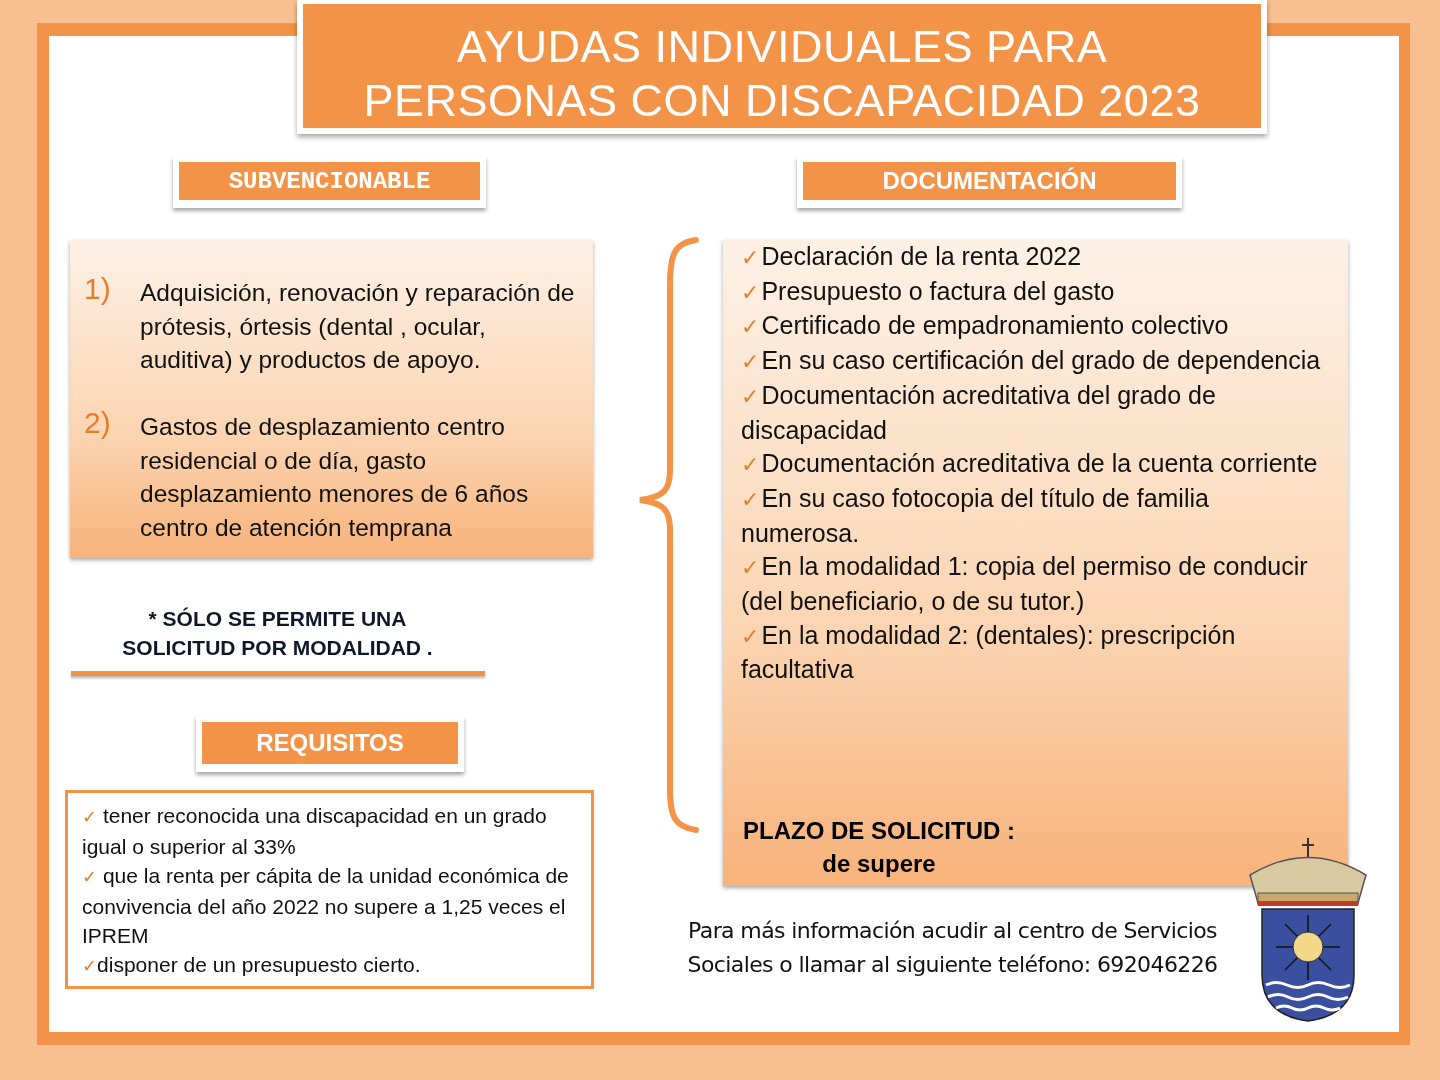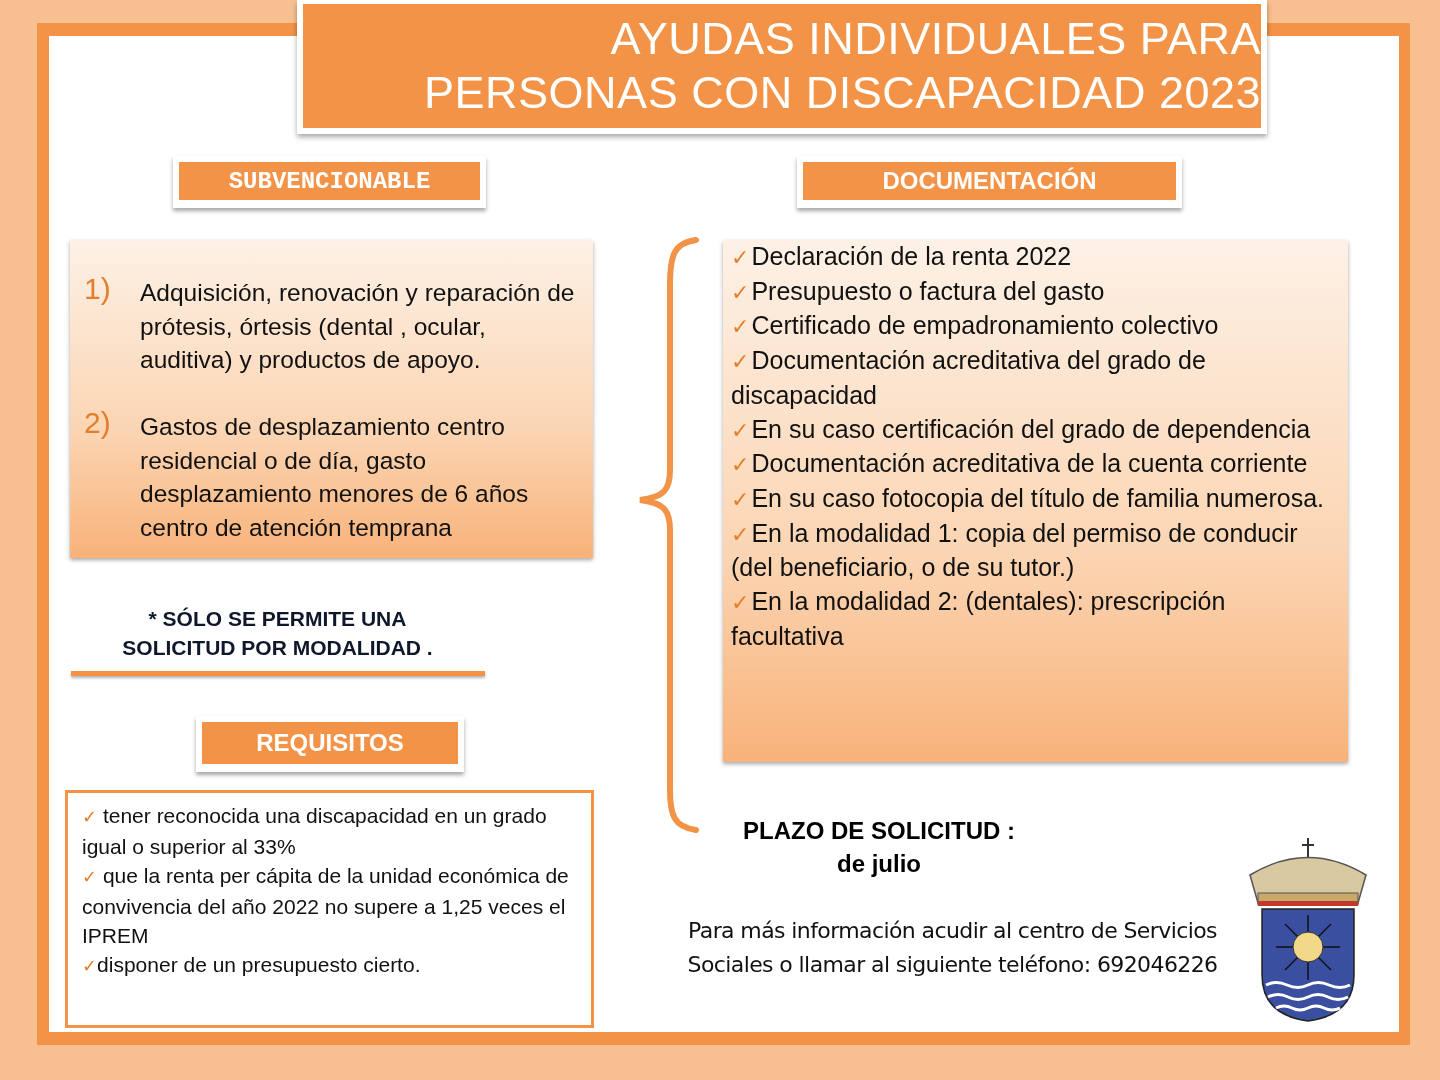--- a/index.html
+++ b/index.html
@@ -15,22 +15,22 @@
   .inner {
     position:absolute; left:49px; top:36px; width:1350px; height:996px;
     background:#ffffff;
   }
   .title-box {
     position:absolute; left:297px; top:0px; width:970px; height:134px;
     background:#fff; box-shadow:0 3px 5px rgba(0,0,0,.35);
   }
   .title-inner {
     position:absolute; left:6px; top:4px; right:6px; bottom:6px;
-    background:#f39347; color:#fff; text-align:right;
-    font-size:45px; line-height:54px; padding-top:8px; box-sizing:border-box;
+    background:#f39347; color:#fff; text-align:center;
+    font-size:45px; line-height:54px; padding-top:16px; box-sizing:border-box;
     letter-spacing:0.5px;
   }
   .tag {
     position:absolute; background:#fff; box-shadow:0 3px 4px rgba(0,0,0,.35);
   }
   .tag-inner {
     position:absolute; left:6px; top:6px; right:6px; bottom:8px;
     background:#f39347; color:#fff; font-weight:bold; text-align:center;
     font-size:24px; display:flex; align-items:center; justify-content:center;
   }
@@ -50,33 +50,33 @@
   .note {
     position:absolute; left:70px; top:604px; width:415px; text-align:center;
     font-weight:bold; font-size:21px; line-height:29px; color:#0f172a;
   }
   .note-line {
     position:absolute; left:71px; top:671px; width:414px; height:5px;
     background:#f39347; box-shadow:0 2px 3px rgba(0,0,0,.3);
   }
 
   .req-box {
-    position:absolute; left:65px; top:790px; width:529px; height:238px;
+    position:absolute; left:65px; top:790px; width:529px; height:199px;
     border:3px solid #f39347; box-sizing:border-box; background:#fff;
     padding:8px 14px; font-size:21px; line-height:29px; color:#111;
   }
   .chk { color:#e57e2a; font-size:18px; }
 
   .brace { position:absolute; left:634px; top:235px; width:70px; height:600px; }
 
   .doc-box {
-    position:absolute; left:723px; top:240px; width:625px; height:522px;
+    position:absolute; left:723px; top:240px; width:625px; height:646px;
     background:linear-gradient(to bottom, #fdf1e6 0%, #fbd5b3 60%, #f8b27a 100%);
     box-shadow:0 2px 4px rgba(0,0,0,.35);
-    padding:0 8px; box-sizing:border-box;
+    padding:0 18px; box-sizing:border-box;
     font-size:25px; line-height:33.7px; color:#111;
   }
   .doc-item { margin:0; }
   .doc-chk { color:#e57e2a; font-size:22px; margin-right:2px; }
 
   .plazo {
     position:absolute; left:740px; top:814px; width:278px; text-align:center;
     font-weight:bold; font-size:24px; line-height:33px; color:#000000;
   }
   .plazo-title { display:block; }
@@ -136,31 +136,31 @@
 </div>
 
 <svg class="brace" viewBox="0 0 70 600">
   <path d="M62 5 C40 8 36 20 36 50 L36 235 C36 255 30 262 6 265 C30 268 36 275 36 295 L36 555 C36 580 40 592 62 595" fill="none" stroke="#f39347" stroke-width="6" stroke-linecap="round"></path>
 </svg>
 
 <div class="doc-box">
   <p class="doc-item"><span class="doc-chk">✓</span><span>Declaración de la renta 2022</span></p>
   <p class="doc-item"><span class="doc-chk">✓</span><span>Presupuesto o factura del gasto</span></p>
   <p class="doc-item"><span class="doc-chk">✓</span><span>Certificado de empadronamiento colectivo</span></p>
+  <p class="doc-item"><span class="doc-chk">✓</span><span>En su caso certificación del grado de dependencia</span></p>
   <p class="doc-item"><span class="doc-chk">✓</span><span>Documentación acreditativa del grado de discapacidad</span></p>
-  <p class="doc-item"><span class="doc-chk">✓</span><span>En su caso certificación del grado de dependencia</span></p>
   <p class="doc-item"><span class="doc-chk">✓</span><span>Documentación acreditativa de la cuenta corriente</span></p>
   <p class="doc-item"><span class="doc-chk">✓</span><span>En su caso fotocopia del título de familia numerosa.</span></p>
   <p class="doc-item"><span class="doc-chk">✓</span><span>En la modalidad  1: copia del permiso de conducir (del beneficiario, o de su tutor.)</span></p>
   <p class="doc-item"><span class="doc-chk">✓</span><span>En la modalidad 2: (dentales): prescripción facultativa</span></p>
 </div>
 
 <div class="plazo">
   <span class="plazo-title">PLAZO DE SOLICITUD :</span>
-  <span class="plazo-title">de julio</span>
+  <span class="plazo-title">de supere</span>
 </div>
 
 <div class="info">
   <div>Para más información acudir al centro de Servicios</div>
   <div>Sociales o llamar al siguiente teléfono: 692046226</div>
 </div>
 
 <svg class="crest" viewBox="0 0 130 190">
   <line x1="68" y1="3" x2="68" y2="22" stroke="#333" stroke-width="2"></line>
   <line x1="62" y1="10" x2="74" y2="10" stroke="#333" stroke-width="2"></line>

